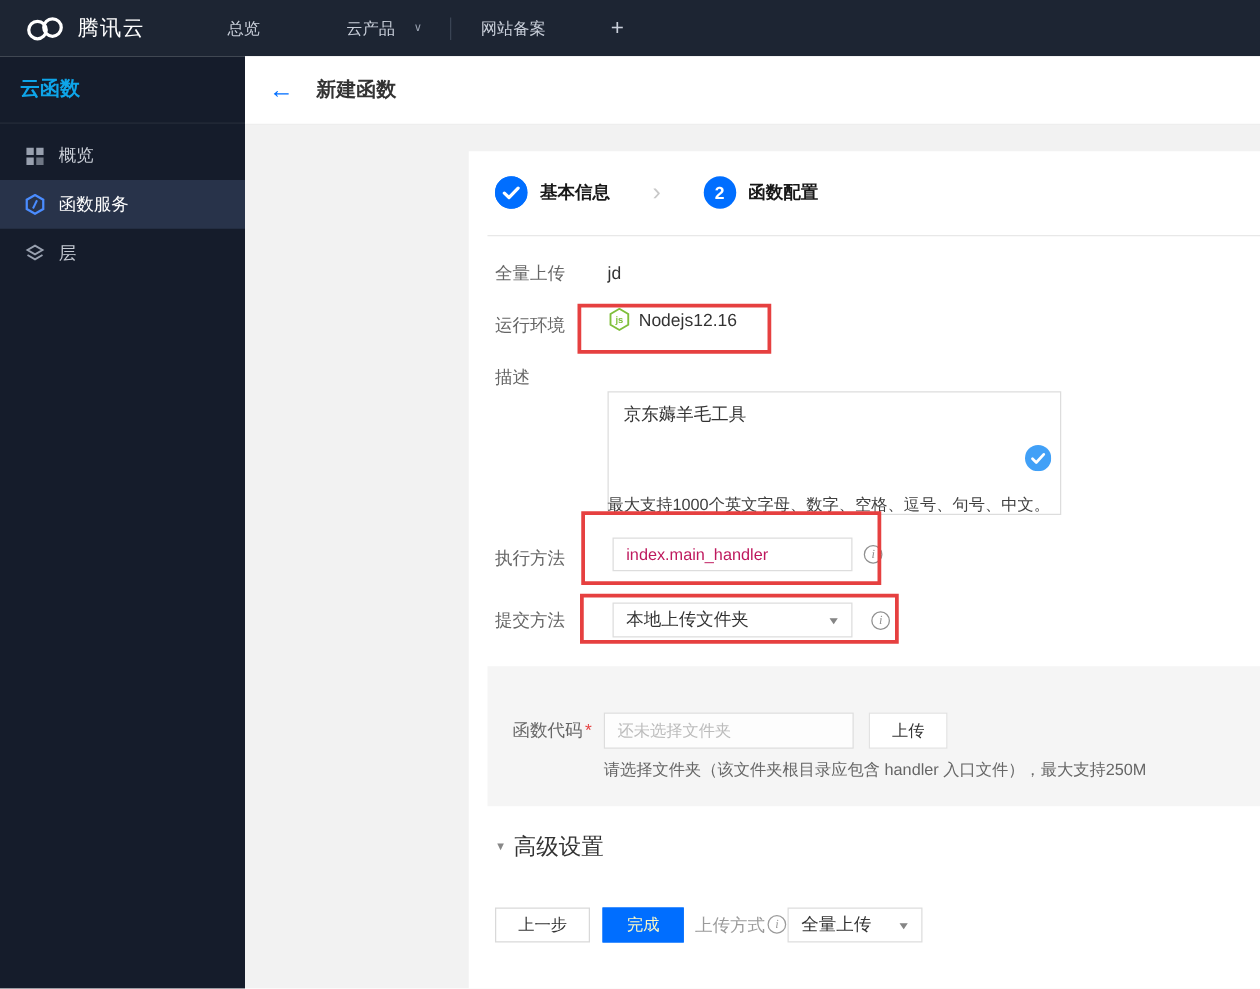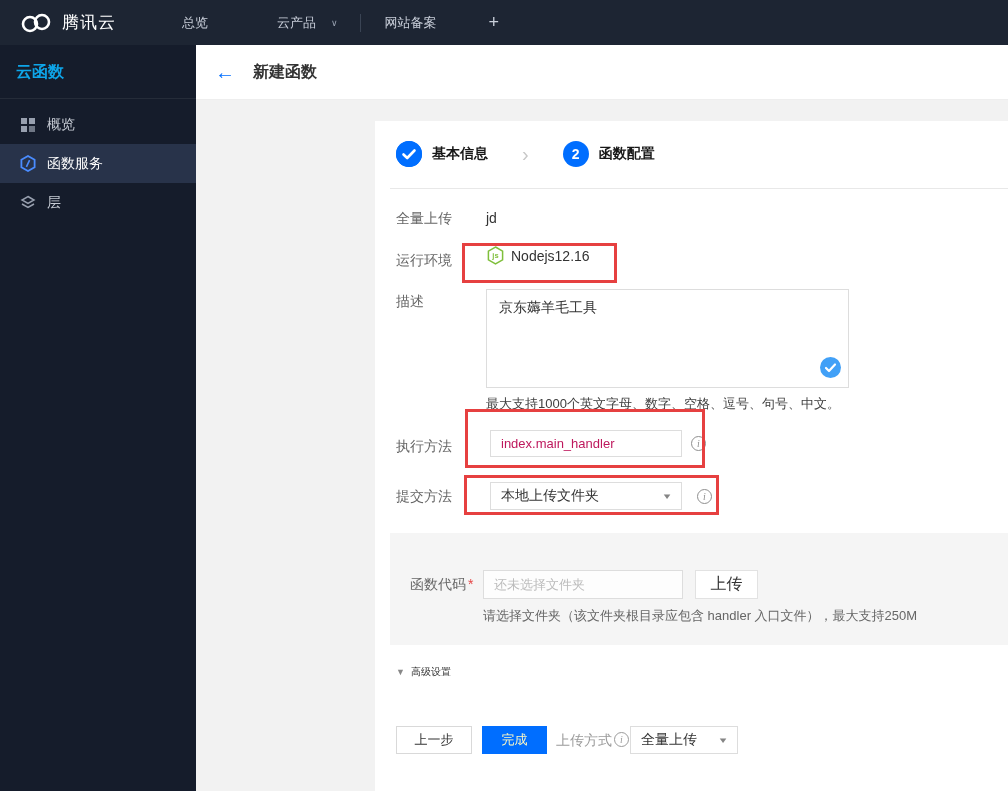--- a/index.html
+++ b/index.html
@@ -48,21 +48,21 @@
 
   
   .flabel { position:absolute; left:21px; font-size:14px; color:#666; }
   .fvalue { position:absolute; font-size:14px; color:#333; }
 
   .runtime-box { position:absolute; left:112px; top:125px; display:flex; align-items:center; gap:7px; }
   .runtime-text { font-size:14px; color:#333; }
 
   .desc-wrap { position:absolute; left:111px; top:168px; width:363px; height:99px; }
   .desc-area { width:100%; height:100%; border:1px solid #ddd; resize:none; font-family:Liberation Serif, serif;
-               font-size:14px; color:#333; padding:9px 12px; outline:none; }
+               font-size:14px; color:#333; padding:9px 12px; outline:none;margin-top:24px; }
   .desc-check { position:absolute; right:8px; bottom:6px; }
   .hint { position:absolute; left:111px; top:274px; font-size:13px; color:#404040; }
 
   .text-input { position:absolute; border:1px solid #ddd; font-family:inherit; font-size:13px;
                 color:#be185d; padding:0 10px; outline:none; }
   .handler-input { left:115px; top:309px; width:192px; height:27px; }
 
   .info-icon { position:absolute; width:15px; height:15px; border:1px solid #8f8f8f; border-radius:50%;
                color:#8f8f8f; font-size:10px; font-style:italic; font-family:"Liberation Serif",serif;
                display:flex; align-items:center; justify-content:center; }
@@ -73,27 +73,27 @@
   .select-caret { font-size:8px; color:#858585; transform:scaleX(1.4); }
 
   
   .code-band { position:absolute; left:15px; right:0; top:412px; height:112px; background:#f5f5f5; }
   .code-label { position:absolute; left:20px; top:43px; font-size:14px; color:#666; }
   .req-star { color:#e54545; margin-left:2px; }
   .code-input { position:absolute; left:93px; top:37px; width:200px; height:29px; border:1px solid #ddd;
                 background:#fdfdfd; font-family:inherit; font-size:13px; padding:0 10px; color:#333; outline:none; }
   .code-input::placeholder { color:#bcbcbc; }
   .upload-btn { position:absolute; left:305px; top:37px; width:63px; height:29px; background:#fff;
-                border:1px solid #e2e2e2; font-family:inherit; font-size:16px; color:#333; cursor:pointer; }
+                border:1px solid #e2e2e2; font-family:inherit; font-size:13px; color:#333; cursor:pointer; }
   .code-helper { position:absolute; left:93px; top:74px; font-size:13px; color:#666; }
 
   
   .advanced { position:absolute; left:21px; top:544px; display:flex; align-items:center; gap:6px; cursor:pointer; }
   .adv-tri { font-size:9px; color:#888; }
-  .adv-label { font-size:10px; color:#333; }
+  .adv-label { font-size:18px; color:#333; }
 
   
   .footer { position:absolute; left:0; top:605px; width:100%; height:28px; }
   .btn { position:absolute; height:28px; font-family:inherit; font-size:13px; cursor:pointer; }
   .btn-prev { left:21px; width:76px; background:#fff; border:1px solid #d9d9d9; color:#333; }
   .btn-finish { left:107px; width:65px; background:#006eff; border:1px solid #006eff; color:#fef9c3; }
   .upmode-label { position:absolute; left:181px; top:6px; font-size:14px; color:#9b9b9b; }
   .upmode-info { left:239px; top:6px; border-color:#9b9b9b; color:#9b9b9b; }
   .upmode-select { left:255px; top:0; width:108px; height:28px; font-size:14px; }
 

